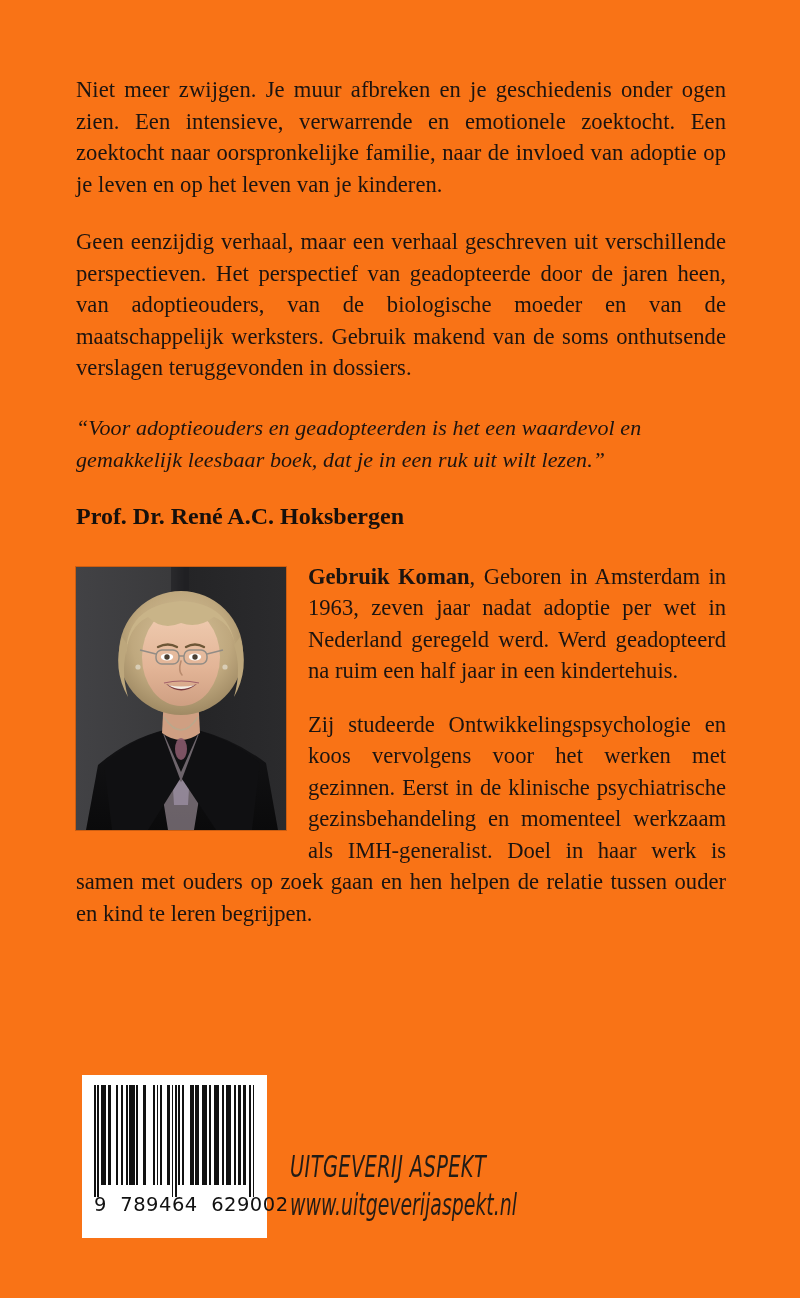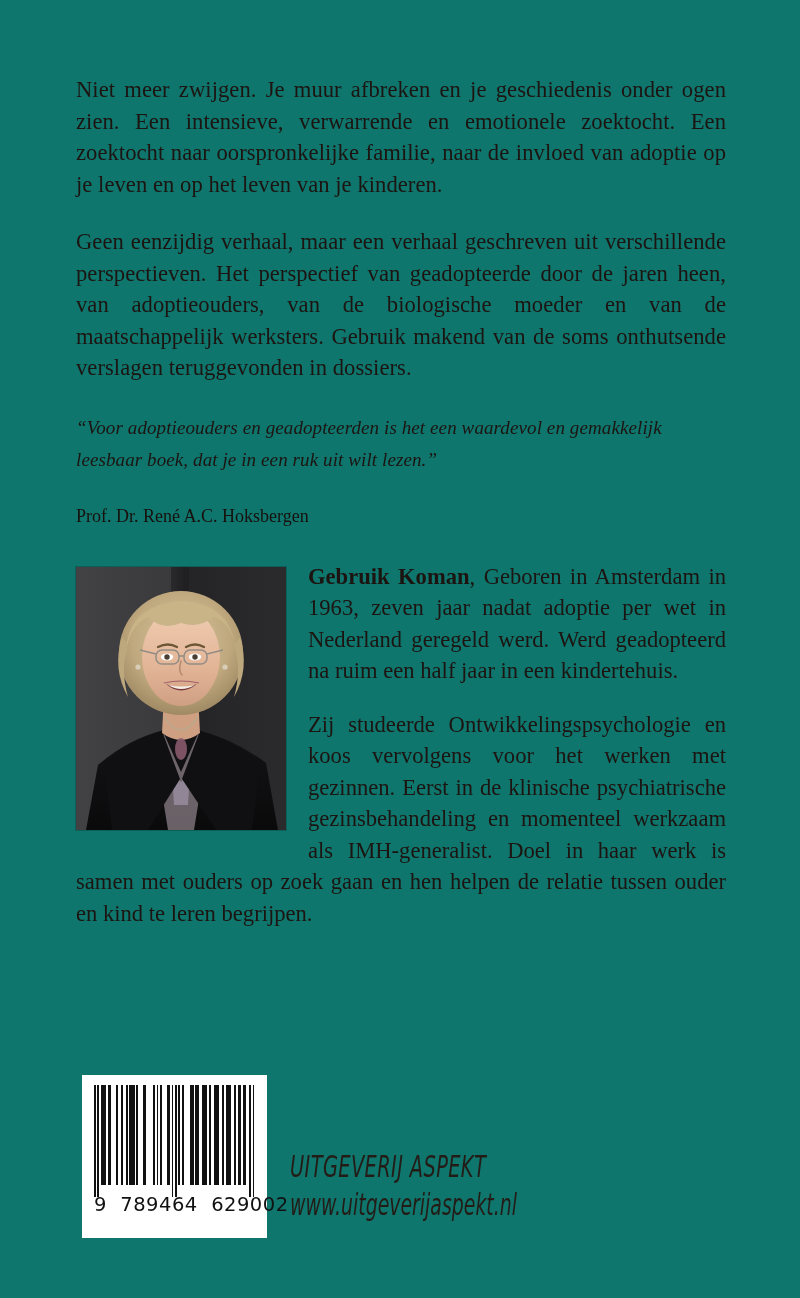--- a/index.html
+++ b/index.html
@@ -12,21 +12,21 @@
     background: #f2ece0;
     font-family: "Liberation Serif", "DejaVu Serif", serif;
     color: #1c1410;
     overflow: hidden;
     position: relative;
   }
 
   .page {
     position: absolute;
     inset: 0;
-    background: #0f766e;
+    background: #f97316;
   }
 
   .content {
     position: absolute;
     left: 76px;
     top: 74px;
     width: 650px;
   }
 
   p.body-par {
@@ -41,30 +41,30 @@
   p.body-par:last-child { margin-bottom: 12px; }
 
   .blurb-block { margin-bottom: 0; }
 
   .quote-block {
     margin-top: 28px;
   }
   .quote {
     margin: 0;
     font-style: italic;
-    font-size: 19px;
+    font-size: 22px;
     line-height: 32px;
     color: #1c1410;
     letter-spacing: 0.1px;
   }
 
   .attribution {
     margin-top: 26px;
-    font-weight: normal;
-    font-size: 18px;
+    font-weight: bold;
+    font-size: 24px;
     line-height: 29px;
     color: #17100c;
   }
   .attribution div { white-space: nowrap; }
 
   
   .author-block {
     margin-top: 30px;
     position: relative;
   }

